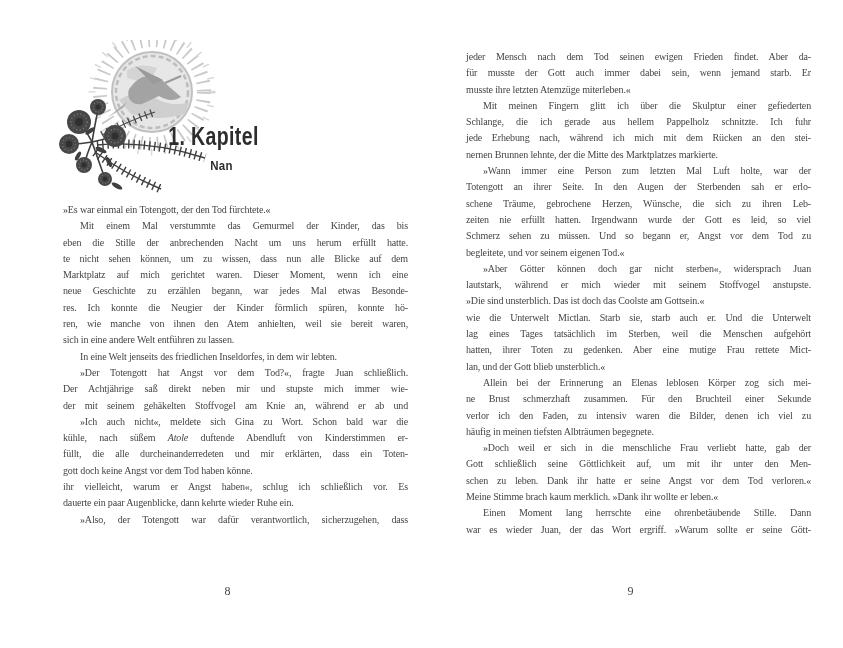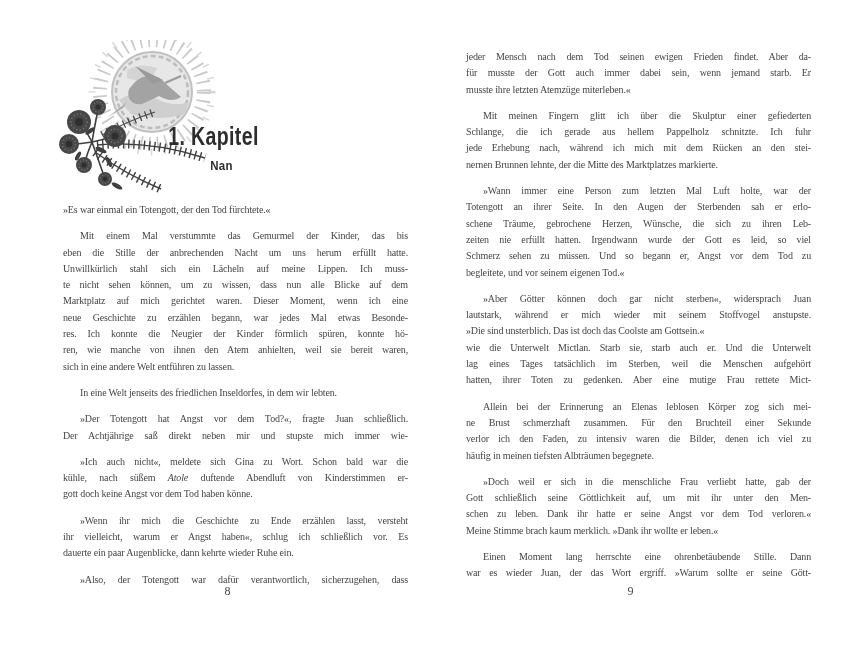--- a/index.html
+++ b/index.html
@@ -33,21 +33,21 @@
 
   .textblock{
     position:absolute;left:8px;width:345px;color:var(--ink);
     font-size:10px;line-height:16.3px;letter-spacing:-0.15px;font-family:Liberation Serif, serif;
   }
   #page-left .textblock{top:202px;}
   #page-right .textblock{top:49px;}
 
   .line{height:16.3px;text-align:justify;text-align-last:justify;}
   .line.ragged{text-align:right;text-align-last:left;white-space:nowrap;}
-  .line.indent{text-indent:17px;margin-top:10px;}
+  .line.indent{text-indent:17px;}
   .line em{font-style:italic;}
 
   .pagenum{
     position:absolute;top:584px;left:0;width:345px;text-align:center;
     font-size:12px;color:var(--ink);
   }
 </style>
 </head>
 <body>
 
@@ -136,34 +136,34 @@
       </g>
     </svg>
 
     <h1 class="chapter-title">1. Kapitel</h1>
     <h2 class="chapter-subtitle">Nan</h2>
 
     <div class="textblock">
         <div class="line ragged"><span>»Es war einmal ein Totengott, der den Tod fürchtete.«</span></div>
         <div class="line indent"><span>Mit einem Mal verstummte das Gemurmel der Kinder, das bis</span></div>
         <div class="line"><span>eben die Stille der anbrechenden Nacht um uns herum erfüllt hatte.</span></div>
-        <div class="line"><span>Unwillkürlich stahl sich ein Lächeln auf meine Lippen. Ich muss-</span></div>
         <div class="line"><span>te nicht sehen können, um zu wissen, dass nun alle Blicke auf dem</span></div>
         <div class="line"><span>Marktplatz auf mich gerichtet waren. Dieser Moment, wenn ich eine</span></div>
         <div class="line"><span>neue Geschichte zu erzählen begann, war jedes Mal etwas Besonde-</span></div>
         <div class="line"><span>res. Ich konnte die Neugier der Kinder förmlich spüren, konnte hö-</span></div>
         <div class="line"><span>ren, wie manche von ihnen den Atem anhielten, weil sie bereit waren,</span></div>
         <div class="line ragged"><span>sich in eine andere Welt entführen zu lassen.</span></div>
         <div class="line indent ragged"><span>In eine Welt jenseits des friedlichen Inseldorfes, in dem wir lebten.</span></div>
         <div class="line indent"><span>»Der Totengott hat Angst vor dem Tod?«, fragte Juan schließlich.</span></div>
         <div class="line"><span>Der Achtjährige saß direkt neben mir und stupste mich immer wie-</span></div>
+        <div class="line"><span>der mit seinem gehäkelten Stoffvogel am Knie an, während er ab und</span></div>
         <div class="line indent"><span>»Ich auch nicht«, meldete sich Gina zu Wort. Schon bald war die</span></div>
         <div class="line"><span>kühle, nach süßem </span><em>Atole</em><span> duftende Abendluft von Kinderstimmen er-</span></div>
+        <div class="line"><span>füllt, die alle durcheinanderredeten und mir erklärten, dass ein Toten-</span></div>
         <div class="line ragged"><span>gott doch keine Angst vor dem Tod haben könne.</span></div>
-        <div class="line indent"><span>»Wenn ihr mich die Geschichte zu Ende erzählen lasst, versteht</span></div>
         <div class="line"><span>ihr vielleicht, warum er Angst haben«, schlug ich schließlich vor. Es</span></div>
         <div class="line ragged"><span>dauerte ein paar Augenblicke, dann kehrte wieder Ruhe ein.</span></div>
         <div class="line indent"><span>»Also, der Totengott war dafür verantwortlich, sicherzugehen, dass</span></div>
       </div>
 
     <div class="pagenum">8</div>
   </div>
 
   <div class="page" id="page-right">
     <div class="textblock">
@@ -179,20 +179,21 @@
         <div class="line"><span>schene Träume, gebrochene Herzen, Wünsche, die sich zu ihren Leb-</span></div>
         <div class="line"><span>zeiten nie erfüllt hatten. Irgendwann wurde der Gott es leid, so viel</span></div>
         <div class="line"><span>Schmerz sehen zu müssen. Und so begann er, Angst vor dem Tod zu</span></div>
         <div class="line ragged"><span>begleitete, und vor seinem eigenen Tod.«</span></div>
         <div class="line indent"><span>»Aber Götter können doch gar nicht sterben«, widersprach Juan</span></div>
         <div class="line"><span>lautstark, während er mich wieder mit seinem Stoffvogel anstupste.</span></div>
         <div class="line ragged"><span>»Die sind unsterblich. Das ist doch das Coolste am Gottsein.«</span></div>
         <div class="line"><span>wie die Unterwelt Mictlan. Starb sie, starb auch er. Und die Unterwelt</span></div>
         <div class="line"><span>lag eines Tages tatsächlich im Sterben, weil die Menschen aufgehört</span></div>
         <div class="line"><span>hatten, ihrer Toten zu gedenken. Aber eine mutige Frau rettete Mict-</span></div>
+        <div class="line ragged"><span>lan, und der Gott blieb unsterblich.«</span></div>
         <div class="line indent"><span>Allein bei der Erinnerung an Elenas leblosen Körper zog sich mei-</span></div>
         <div class="line"><span>ne Brust schmerzhaft zusammen. Für den Bruchteil einer Sekunde</span></div>
         <div class="line"><span>verlor ich den Faden, zu intensiv waren die Bilder, denen ich viel zu</span></div>
         <div class="line ragged"><span>häufig in meinen tiefsten Albträumen begegnete.</span></div>
         <div class="line indent"><span>»Doch weil er sich in die menschliche Frau verliebt hatte, gab der</span></div>
         <div class="line"><span>Gott schließlich seine Göttlichkeit auf, um mit ihr unter den Men-</span></div>
         <div class="line"><span>schen zu leben. Dank ihr hatte er seine Angst vor dem Tod verloren.«</span></div>
         <div class="line ragged"><span>Meine Stimme brach kaum merklich. »Dank ihr wollte er leben.«</span></div>
         <div class="line indent"><span>Einen Moment lang herrschte eine ohrenbetäubende Stille. Dann</span></div>
         <div class="line"><span>war es wieder Juan, der das Wort ergriff. »Warum sollte er seine Gött-</span></div>

